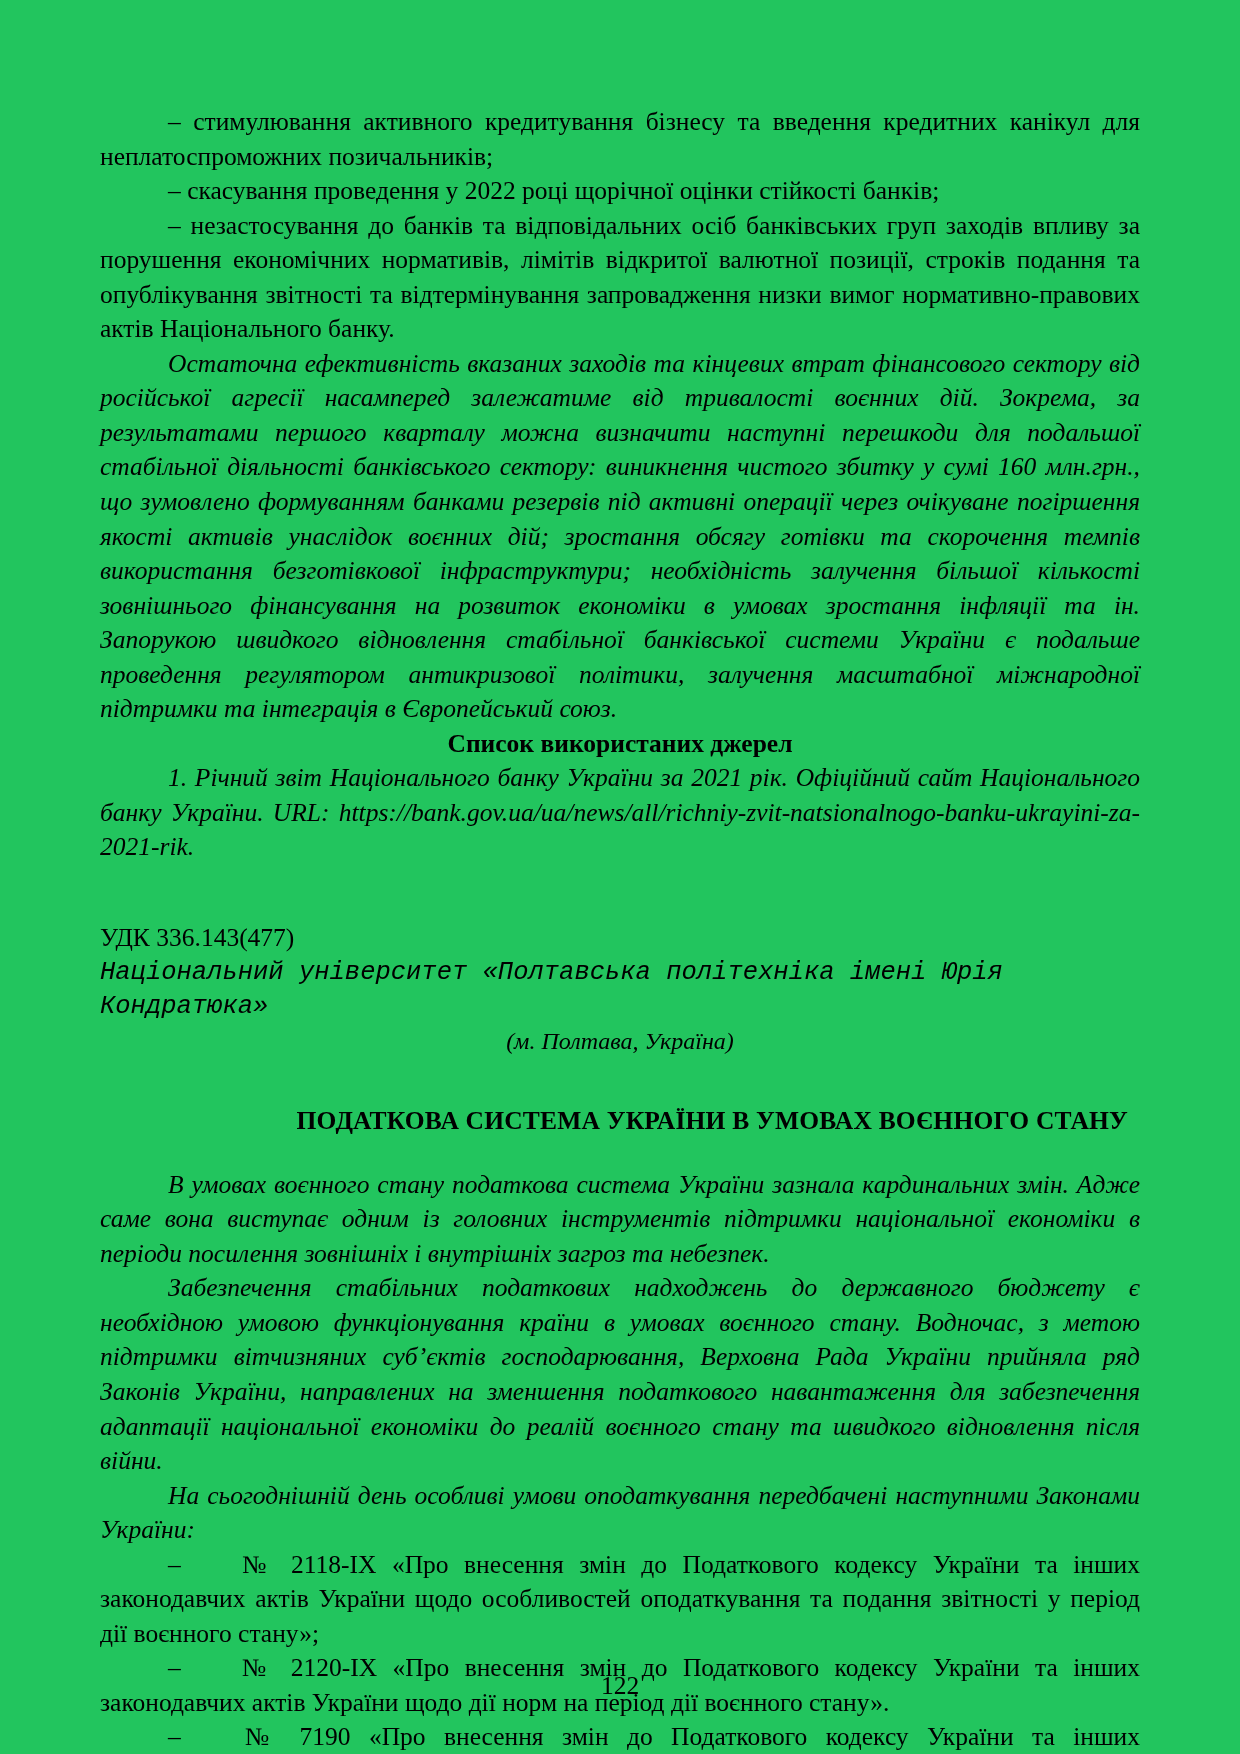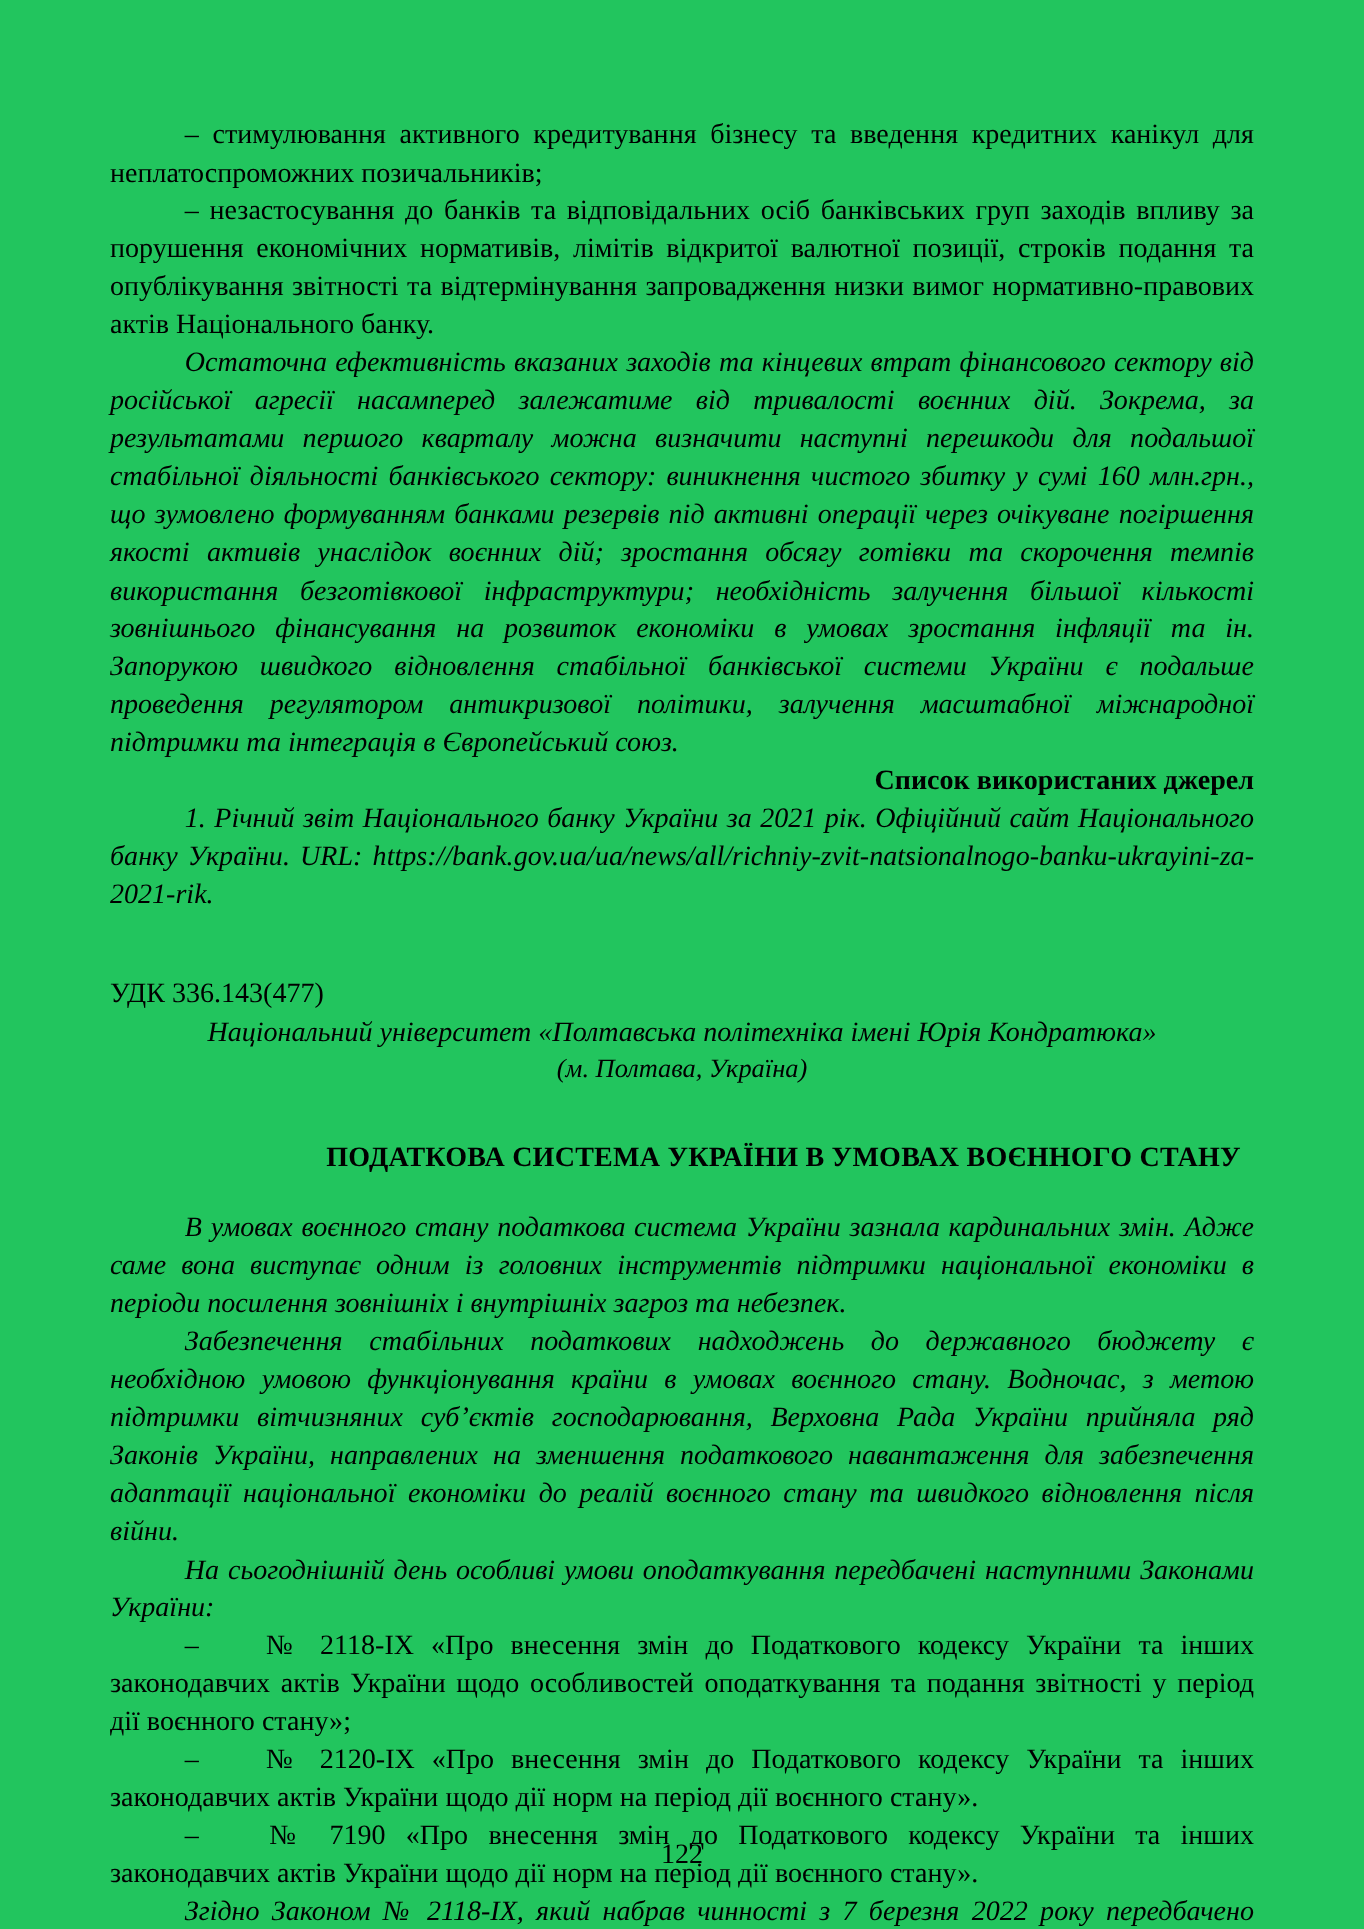--- a/index.html
+++ b/index.html
@@ -36,21 +36,21 @@
   }
   .dash-item {
     text-indent: 68px;
   }
   .dash-item-wide {
     text-indent: 68px;
   }
   .heading-sources {
     font-size: 25.5px;
     font-weight: bold;
-    text-align: right;
+    text-align: center;
     margin: 0;
     line-height: 1.355;
   }
   .title-main {
     font-size: 25.5px;
     font-weight: bold;
     text-align: right;
     margin: 12px;
     line-height: 1.355;
     letter-spacing: 0.2px;
@@ -73,22 +73,23 @@
   .authors {
     font-size: 25.5px;
     line-height: 1.355;
     text-align: center;
     margin: 0;
   }
   .affiliation {
     font-size: 25.5px;
     font-style: italic;
     line-height: 1.355;
-    text-align: center;
+    text-align: left;
     margin: 0;
+    font-family: Liberation Mono, monospace;
   }
   .city {
     font-size: 24px;
     font-style: italic;
     line-height: 1.355;
     text-align: center;
     margin: 0;
   }
   .page-number {
     position: absolute;
@@ -101,20 +102,21 @@
   }
   .law-gap { display: inline-block; width: 52px; }
 </style>
 </head>
 <body>
 
 <div class="page">
 
   <p class="body-text dash-item">–  стимулювання активного кредитування бізнесу та введення кредитних канікул для неплатоспроможних позичальників;</p>
 
+  <p class="body-text dash-item">–  скасування проведення у 2022 році щорічної оцінки стійкості банків;</p>
 
   <p class="body-text dash-item">–  незастосування до банків та відповідальних осіб банківських груп заходів впливу за порушення економічних нормативів, лімітів відкритої валютної позиції, строків подання та опублікування звітності та відтермінування запровадження низки вимог нормативно-правових актів Національного банку.</p>
 
   <p class="body-text indent">Остаточна ефективність вказаних заходів та кінцевих втрат фінансового сектору від російської агресії насамперед залежатиме від тривалості воєнних дій. Зокрема, за результатами першого кварталу можна визначити наступні перешкоди для подальшої стабільної діяльності банківського сектору: виникнення чистого збитку у сумі 160 млн.грн., що зумовлено формуванням банками резервів під активні операції через очікуване погіршення якості активів унаслідок воєнних дій; зростання обсягу готівки та скорочення темпів використання безготівкової інфраструктури; необхідність залучення більшої кількості зовнішнього фінансування на розвиток економіки в умовах зростання інфляції та ін. Запорукою швидкого відновлення стабільної банківської системи України є подальше проведення регулятором антикризової політики, залучення масштабної міжнародної підтримки та інтеграція в Європейський союз.</p>
 
   <p class="heading-sources">Список використаних джерел</p>
 
   <p class="body-text indent">1. Річний звіт Національного банку України за 2021 рік. Офіційний сайт Національного банку України. URL: https://bank.gov.ua/ua/news/all/richniy-zvit-natsionalnogo-banku-ukrayini-za-2021-rik.</p>
 
   <div class="spacer-lg"></div>

